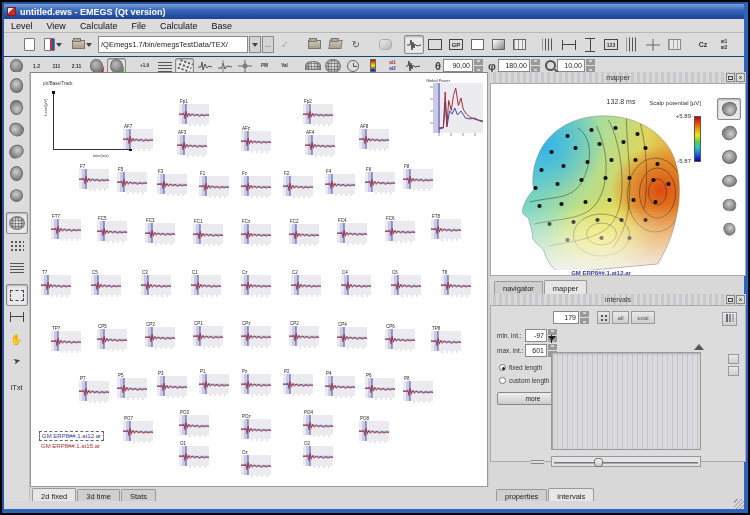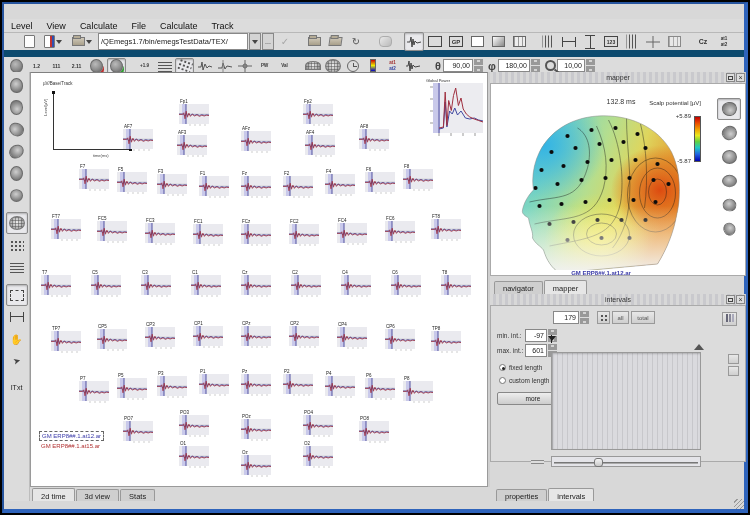--- a/index.html
+++ b/index.html
@@ -11,21 +11,21 @@
   #titlebar{position:absolute;left:0;top:0;width:100%;height:15px;
     background:linear-gradient(180deg,#7aa0dc 0%,#3a68b8 40%,#1d4194 100%);
     color:#fff;font-size:9px;font-weight:bold;display:flex;align-items:center;padding-left:3px;gap:4px;}
   #appicon{width:9px;height:9px;background:linear-gradient(135deg,#e8e8e8 40%,#c03030 40%);border:1px solid #802020;}
   
   #menubar{position:absolute;left:0;top:15px;width:100%;height:14px;background:#dcdcdc;border-bottom:1px solid #b8b8b8;
     display:flex;align-items:center;font-size:9px;color:#111;}
   .menuitem{padding:0 7px;height:100%;display:flex;align-items:center;}
   
   .toolbar{position:absolute;left:0;width:100%;background:#dcdcdc;display:flex;align-items:center;gap:1px;padding-left:3px;}
-  #tb1{top:29px;height:24px;border-bottom:7px solid #0c4a6e;padding-left:15px;}
+  #tb1{top:29px;height:24px;border-bottom:1px solid #0c4a6e;padding-left:15px;}
   #tb2{top:53px;height:18px;border-bottom:1px solid #b5b5b5;}
   .btn{width:20px;height:19px;border:1px solid transparent;border-radius:2px;display:flex;align-items:center;justify-content:center;
     font-size:10px;color:#555;position:relative;flex:none;}
   #tb2 .btn{width:19px;height:16px;}
   .btn.pressed{border:1px solid #8a8a8a;background:#e9e9ec;box-shadow:inset 0 1px 2px rgba(0,0,0,.25);}
   .btn.dis{opacity:.4;}
   .sep{width:7px;height:16px;flex:none;}
   .txtic{font-size:6px;font-weight:bold;color:#333;line-height:6px;text-align:center;}
   .shape-doc{width:11px;height:13px;background:#fdfdfd;border:1px solid #777;border-radius:1px;}
   .shape-folder{width:13px;height:9px;background:linear-gradient(#cfc8b8,#a89f8a);border:1px solid #777;position:relative;}
@@ -145,28 +145,32 @@
   #statusbar{position:absolute;left:0;bottom:0;width:100%;height:8px;background:#d8d8d8;}
   #grip{position:absolute;right:0;bottom:0;width:10px;height:10px;
     background:repeating-linear-gradient(135deg,transparent 0 2px,#999 2px 3px);}
   .vr{position:absolute;left:484px;top:68px;width:2px;height:415px;background:#cfcfcf;}
 </style>
 </head>
 <body>
 
 <div id="win">
 
+  <div id="titlebar">
+    <div id="appicon"></div>
+    <span>untitled.ews - EMEGS (Qt version)</span>
+  </div>
 
   <div id="menubar">
       <span class="menuitem">Level</span>
       <span class="menuitem">View</span>
       <span class="menuitem">Calculate</span>
       <span class="menuitem">File</span>
       <span class="menuitem">Calculate</span>
-      <span class="menuitem">Track</span>
+      <span class="menuitem">Base</span>
     </div>
 
   <div id="tb1" class="toolbar">
     <div class="btn">
         <div class="shape-doc"></div>
       </div>
     <div class="btn" style="width:26px">
       <div class="shape-doc" style="background:linear-gradient(90deg,#fff 55%,#c03030 55%,#c03030 75%,#3050b0 75%)"></div>
       <div class="tri-d" style="margin-left:1px"></div>
     </div>
@@ -1719,22 +1723,22 @@
       <div class="smallbtn"></div>
     </div>
     <div id="eqhandle"></div>
     <div id="islider">
       <div class="groove"></div>
       <div class="handle"></div>
     </div>
   </div>
 
   <div id="tabs-left" class="tabbar">
-      <span class="tab active">2d time</span>
-      <span class="tab">3d view</span>
+      <span class="tab active">2d fixed</span>
+      <span class="tab">3d time</span>
       <span class="tab">Stats</span>
     </div>
   <div id="tabs-rightbot" class="tabbar">
       <span class="tab">properties</span>
       <span class="tab active">intervals</span>
     </div>
 
   <div id="statusbar"></div>
   <div id="grip"></div>
 </div>

